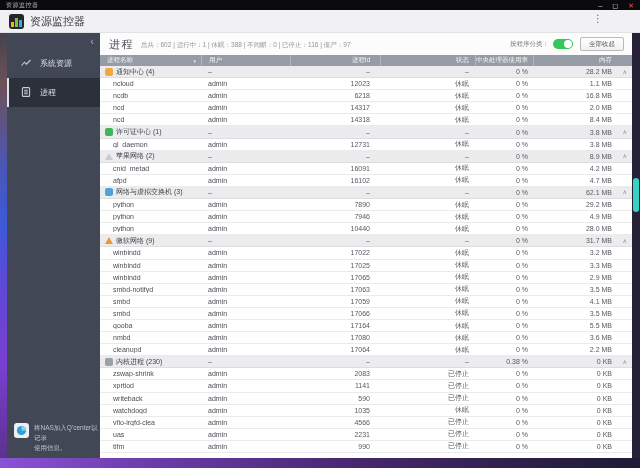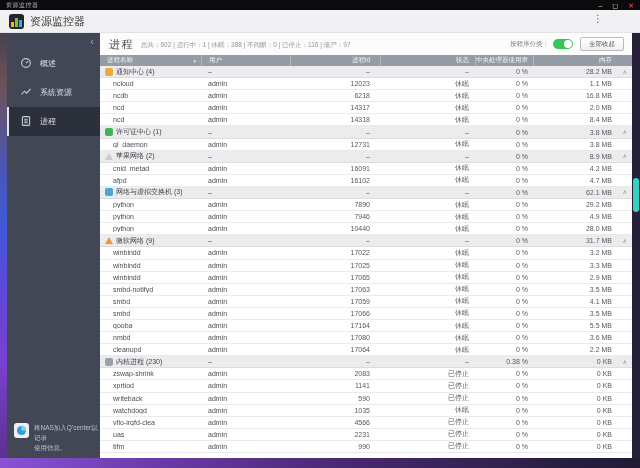--- a/index.html
+++ b/index.html
@@ -99,27 +99,20 @@
 </div>
 
 <div class="content">
   <div class="wall-left"></div>
 
   <div class="sidebar" style="background: rgb(65, 71, 84);">
     <span class="collapse-btn">‹</span>
     <div class="nav">
         <div class="nav-item">
           <span><svg width="12" height="12" viewBox="0 0 12 12" fill="none" stroke="#c7ccd5" stroke-width="1.1">
-              <circle cx="6" cy="6" r="4.4"></circle>
-              <path d="M6 6.2 L8.4 4.2"></path>
-            </svg></span>
-          <span>概述</span>
-        </div>
-        <div class="nav-item">
-          <span><svg width="12" height="12" viewBox="0 0 12 12" fill="none" stroke="#c7ccd5" stroke-width="1.1">
               <path d="M1.5 8.5 L4.5 5.2 L6.5 7.2 L10.5 3"></path>
             </svg></span>
           <span>系统资源</span>
         </div>
         <div class="nav-item selected">
           <span><svg width="12" height="12" viewBox="0 0 12 12" fill="none" stroke="#c7ccd5" stroke-width="1.1">
               <rect x="2.4" y="1.6" width="7.2" height="8.8" rx="1"></rect>
               <path d="M4.2 4.2h3.6M4.2 6h3.6M4.2 7.8h3.6"></path>
             </svg></span>
           <span>进程</span>

